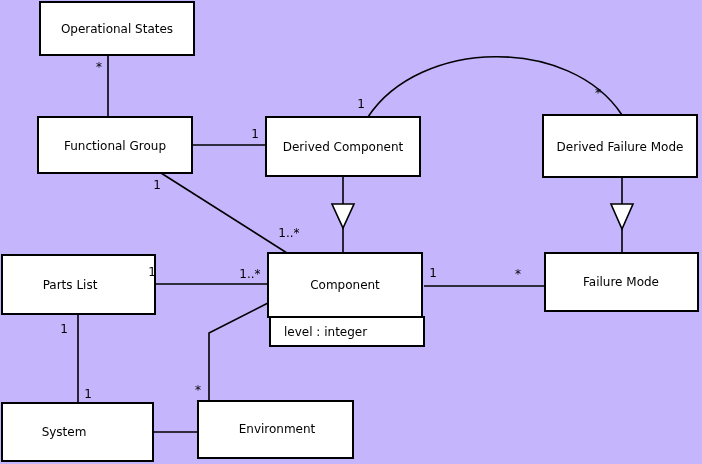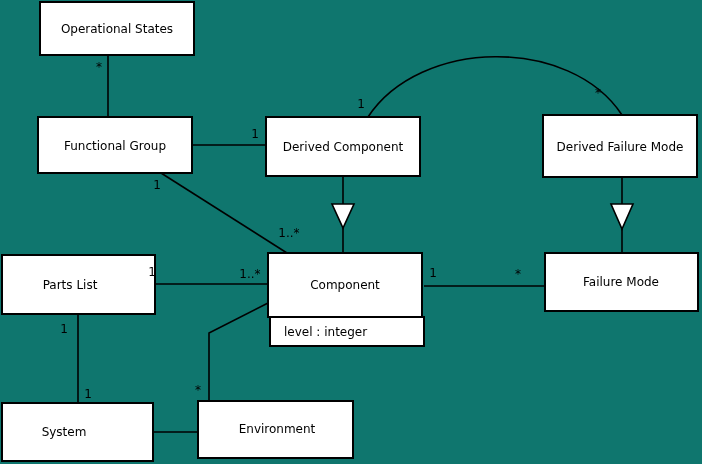--- a/index.html
+++ b/index.html
@@ -1,20 +1,20 @@
 <!DOCTYPE html>
 <html><head>
 <meta charset="utf-8">
 <style>
   html, body { margin: 0; padding: 0; background: #ffffff; }
   .diagram-canvas {
     position: relative;
     width: 702px;
     height: 464px;
-    background: #0f766e;
+    background: #c4b5fd;
     overflow: hidden;
     font-family: "DejaVu Sans", sans-serif;
   }
   svg { display: block; }
   text {
     font-family: "DejaVu Sans", sans-serif;
     font-size: 12px;
     fill: #000000;
   }
   .mult { font-size: 12px; }

